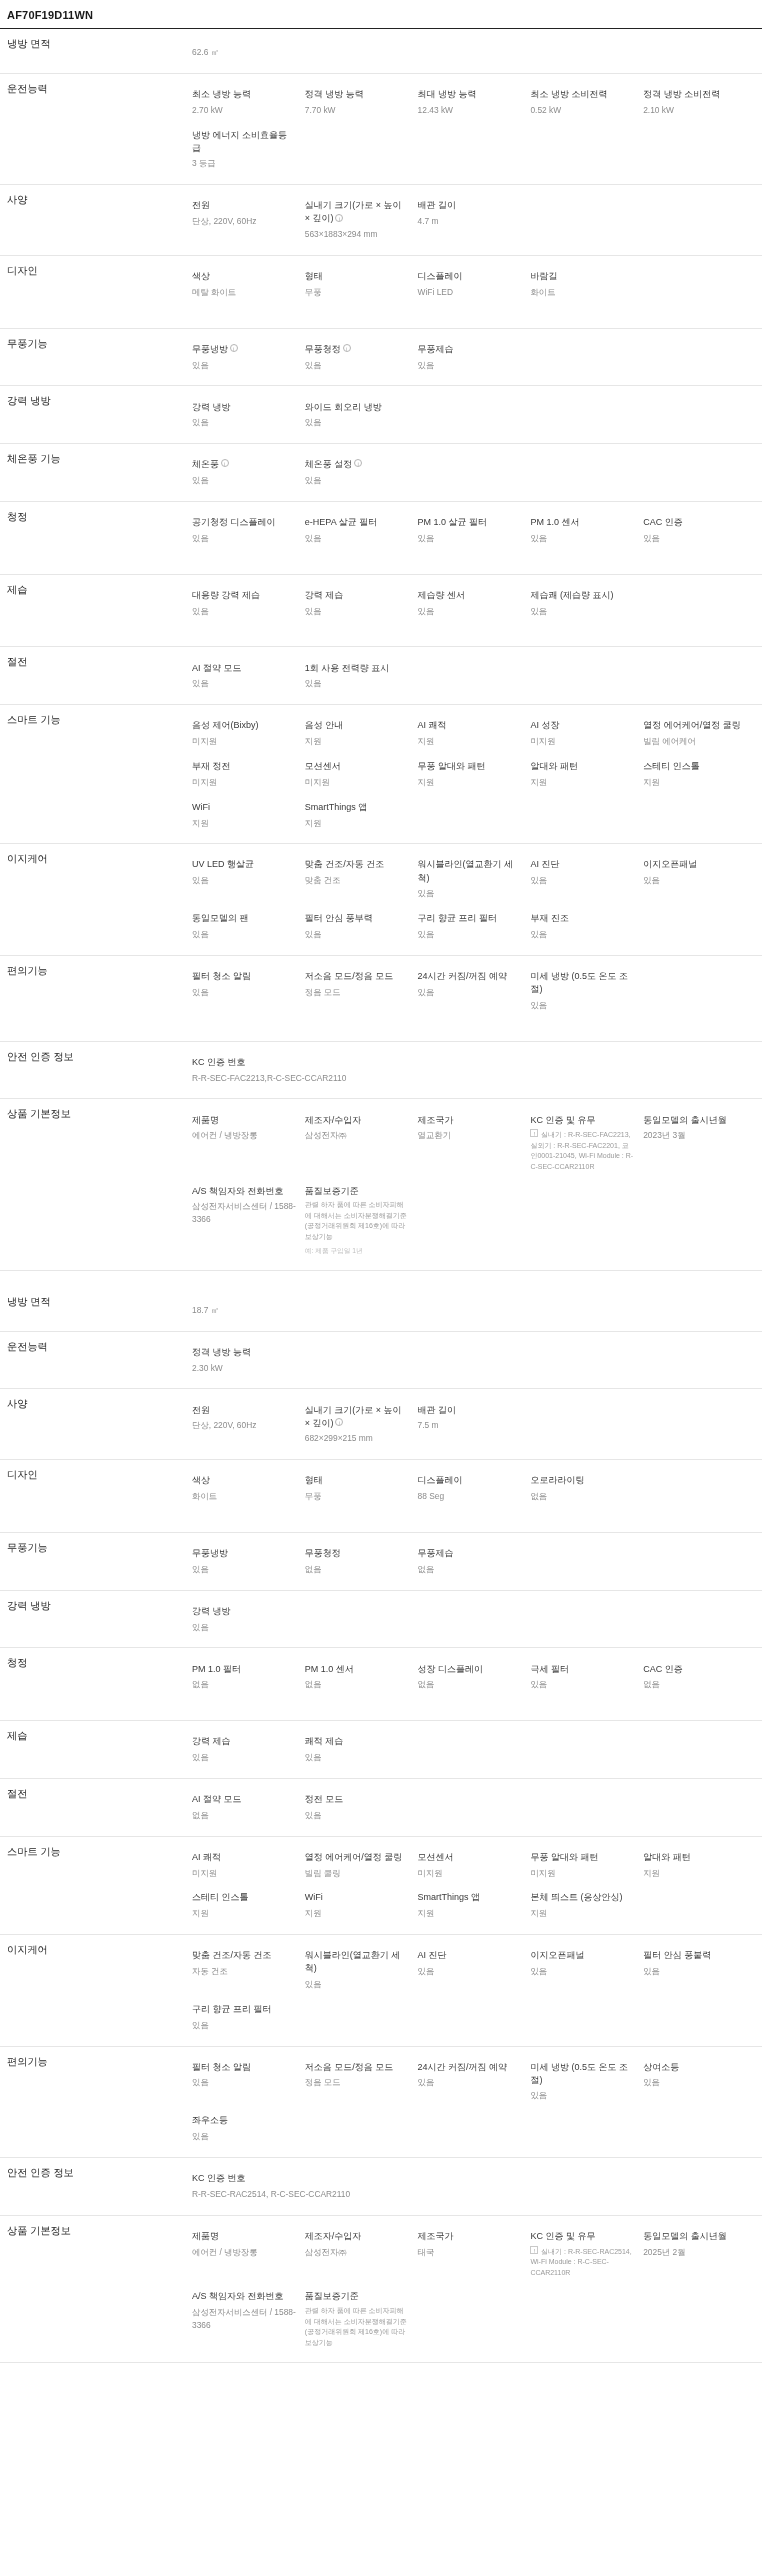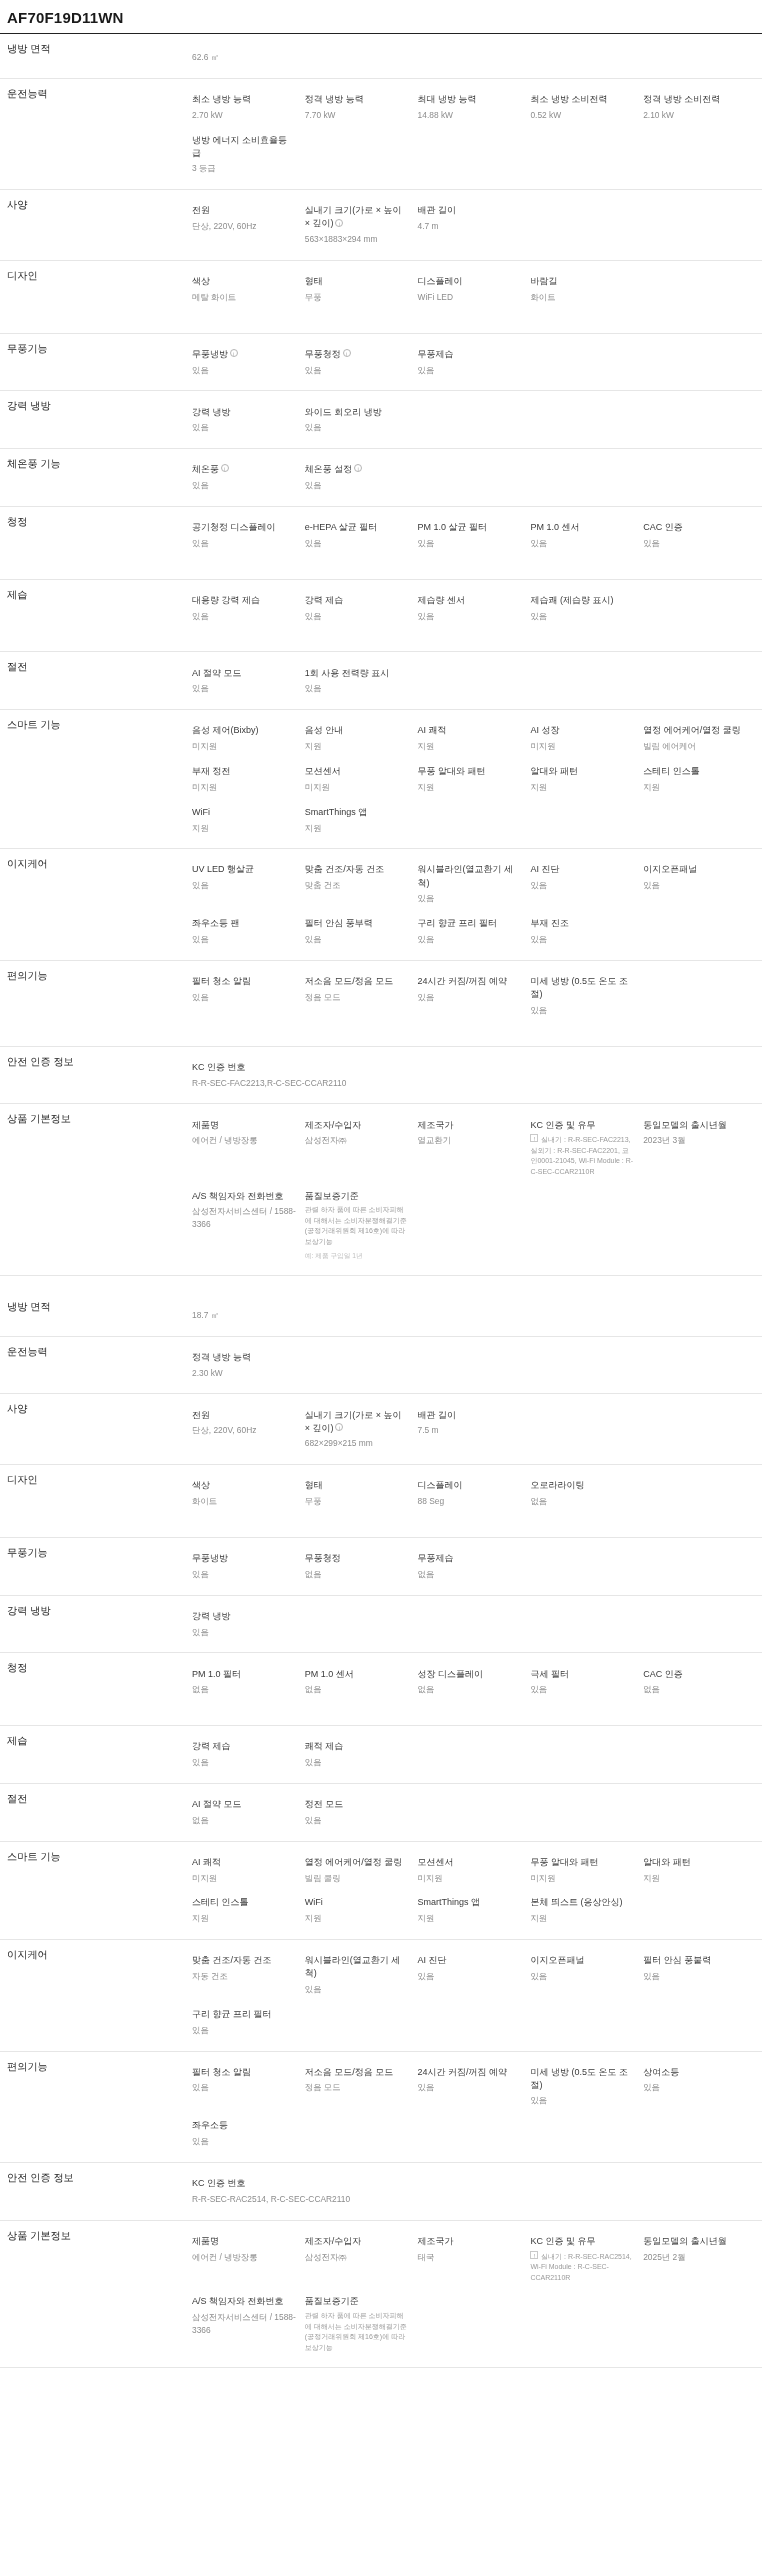--- a/index.html
+++ b/index.html
@@ -9,21 +9,21 @@
     font-family: "Liberation Sans", "DejaVu Sans", sans-serif;
     color: #2c2c2c;
   }
   .page {
     width: 763px;
     margin: 0 auto;
     padding: 0;
   }
   .product-block { width: 100%; }
   .product-title {
-    font-size: 15px;
+    font-size: 11px;
     font-weight: bold;
     color: #1a1a1a;
     padding: 9px 7px 7px 7px;
     border-bottom: 1.8px solid #222;
     letter-spacing: 0.2px;
   }
   table.spec {
     width: 100%;
     border-collapse: collapse;
     table-layout: fixed;
@@ -130,21 +130,21 @@
                   <div class="cell">
                     <div class="k">최소 냉방 능력</div>
                     <div class="v">2.70 kW</div>
                   </div>
                   <div class="cell">
                     <div class="k">정격 냉방 능력</div>
                     <div class="v">7.70 kW</div>
                   </div>
                   <div class="cell">
                     <div class="k">최대 냉방 능력</div>
-                    <div class="v">14.88 kW</div>
+                    <div class="v">12.43 kW</div>
                   </div>
                   <div class="cell">
                     <div class="k">최소 냉방 소비전력</div>
                     <div class="v">0.52 kW</div>
                   </div>
                   <div class="cell">
                     <div class="k">정격 냉방 소비전력</div>
                     <div class="v">2.10 kW</div>
                   </div>
                   <div class="cell">
@@ -407,21 +407,21 @@
                   </div>
                   <div class="cell">
                     <div class="k">AI 진단</div>
                     <div class="v">있음</div>
                   </div>
                   <div class="cell">
                     <div class="k">이지오픈패널</div>
                     <div class="v">있음</div>
                   </div>
                   <div class="cell">
-                    <div class="k">좌우소등 팬</div>
+                    <div class="k">동일모델의 팬</div>
                     <div class="v">있음</div>
                   </div>
                   <div class="cell">
                     <div class="k">필터 안심 풍부력</div>
                     <div class="v">있음</div>
                   </div>
                   <div class="cell">
                     <div class="k">구리 향균 프리 필터</div>
                     <div class="v">있음</div>
                   </div>

